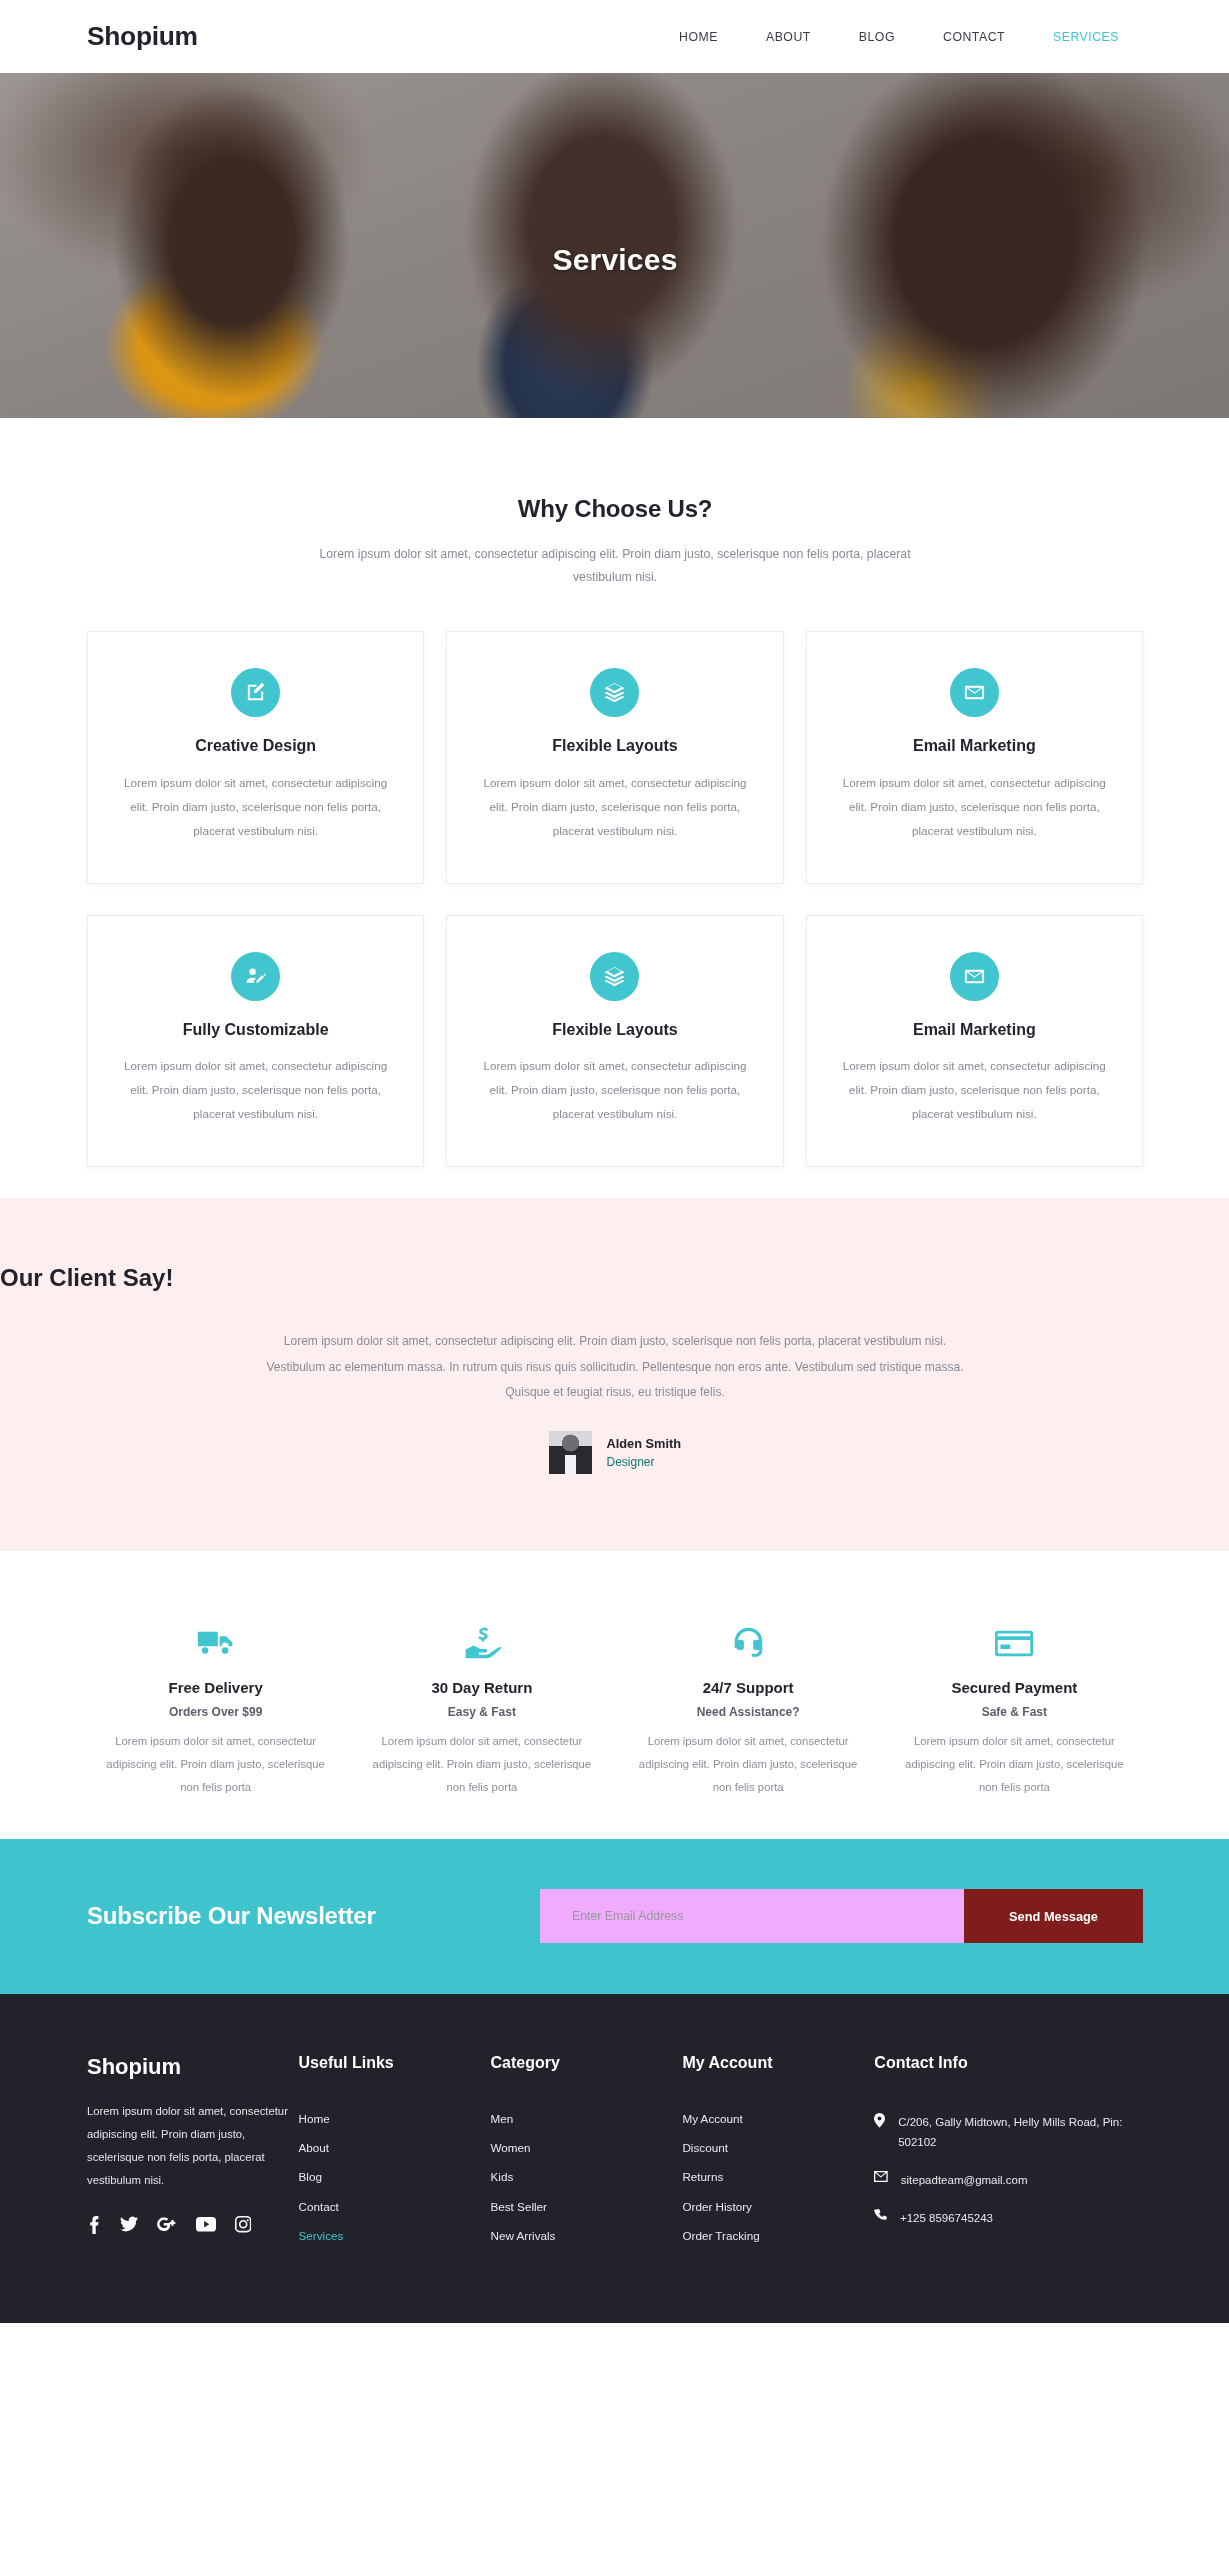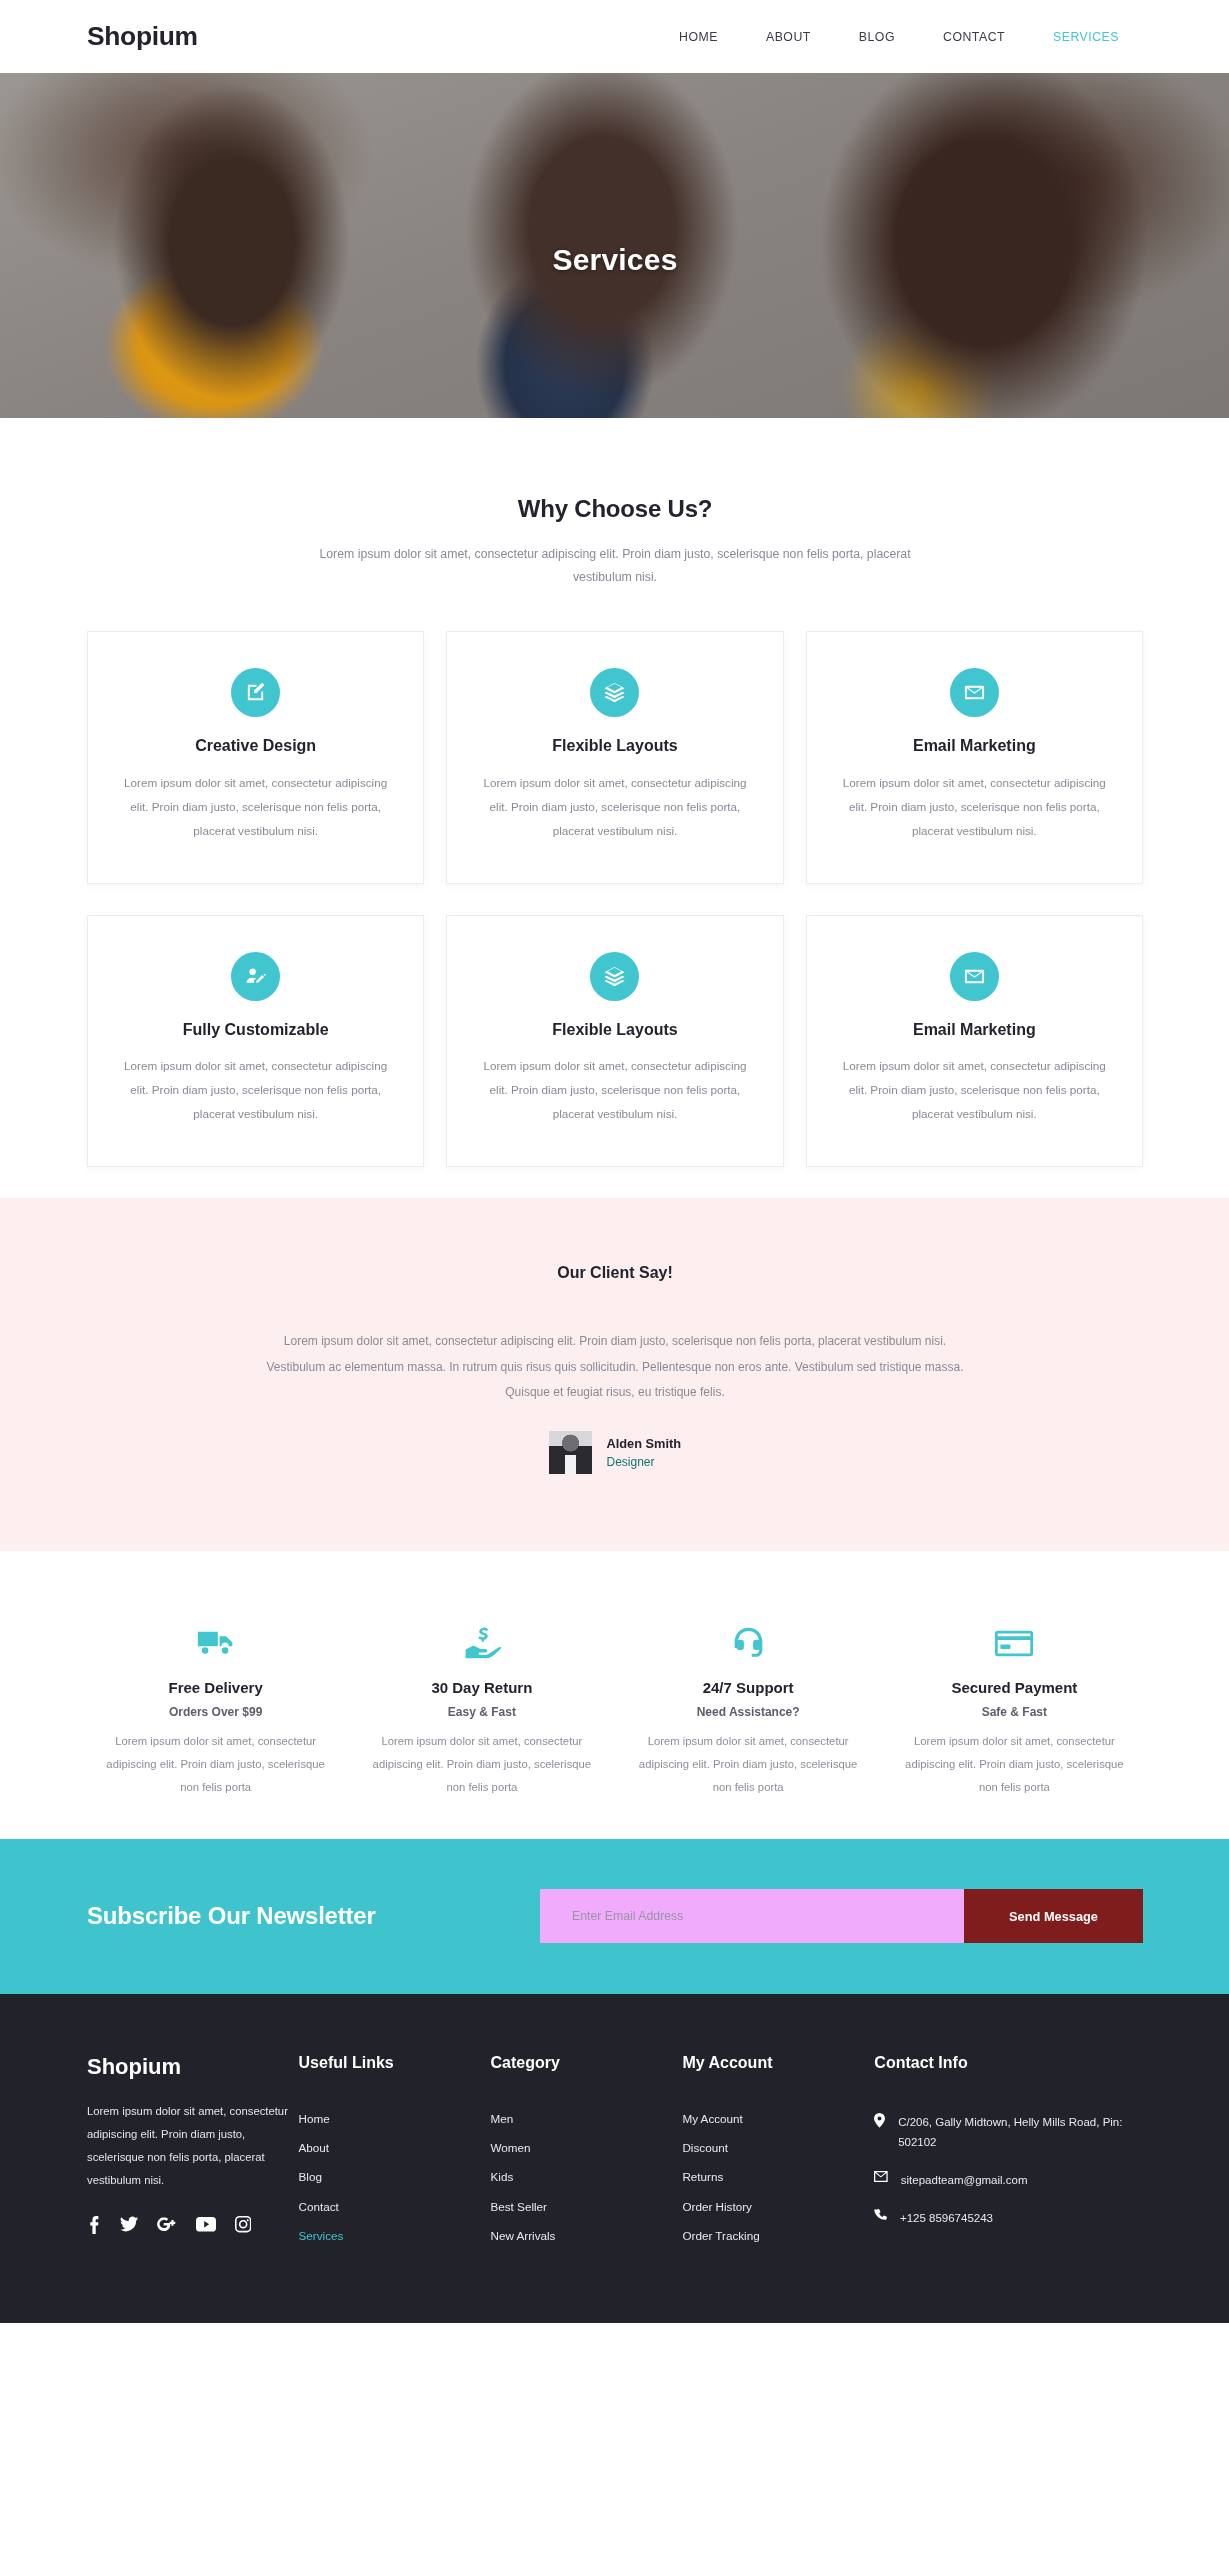--- a/index.html
+++ b/index.html
@@ -126,25 +126,25 @@
     color: #8a8a96;
   }
 
   
   .testi {
     background: #fdeff0;
     padding: 66px 0 77px;
     position: relative;
   }
   .testi-title {
-    text-align: center;
-    font-size: 16px;
+    text-align: left;
+    font-size: 24px;
     font-weight: bold;
     color: #23232e;
-    margin-bottom: 47px;
+    margin-bottom: 37px;
   }
   .testi-quote {
     width: 720px;
     margin: 0 auto;
     text-align: center;
     font-size: 12px;
     line-height: 25.5px;
     color: #8a8a96;
   }
   .testi-person {

